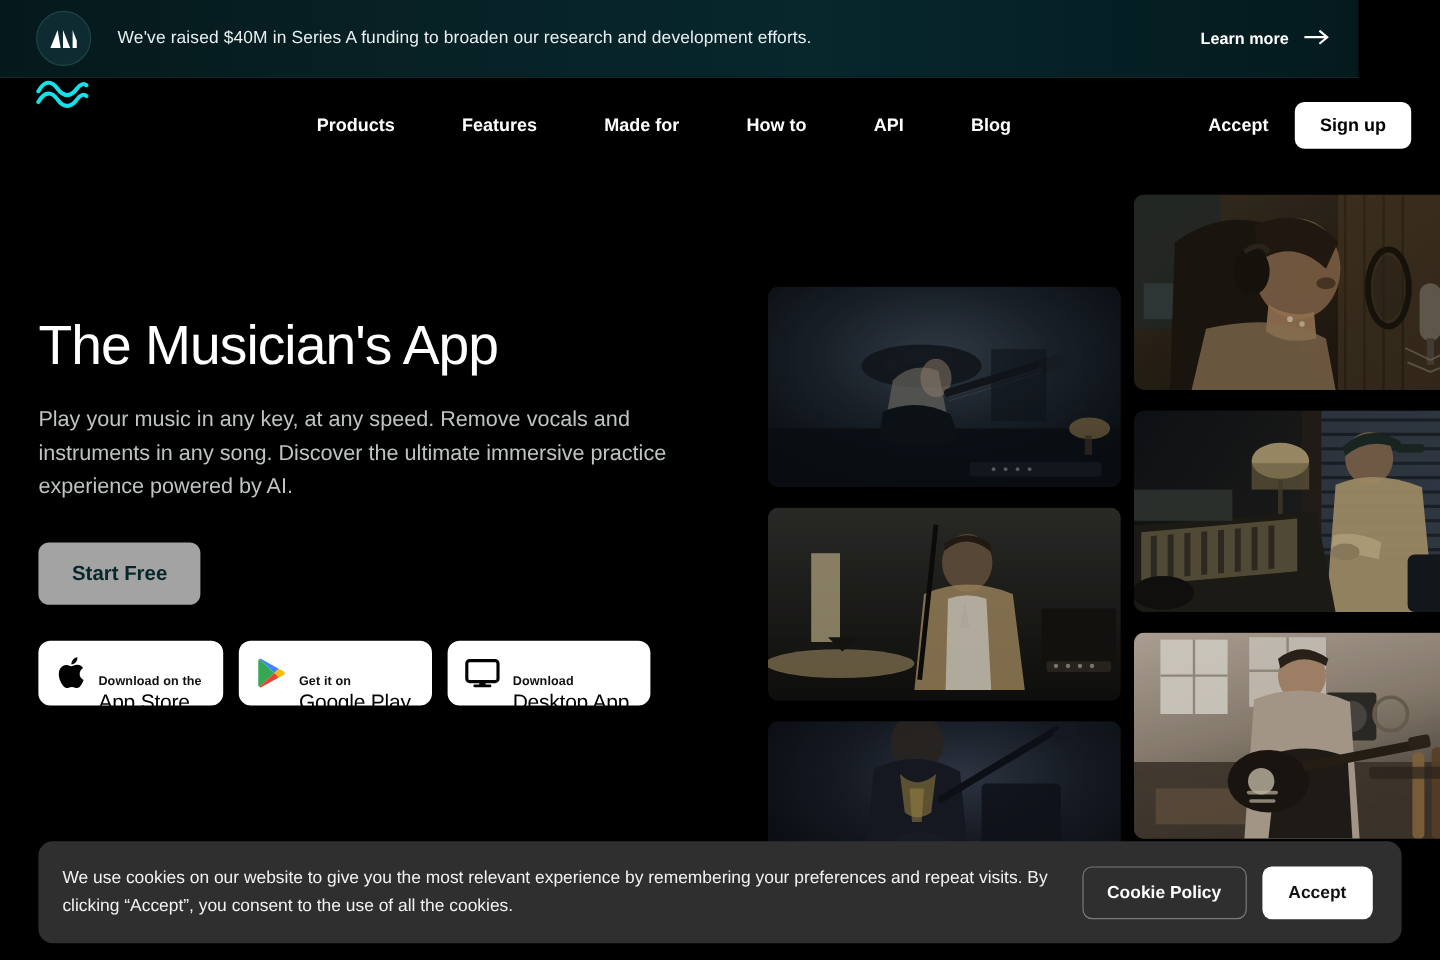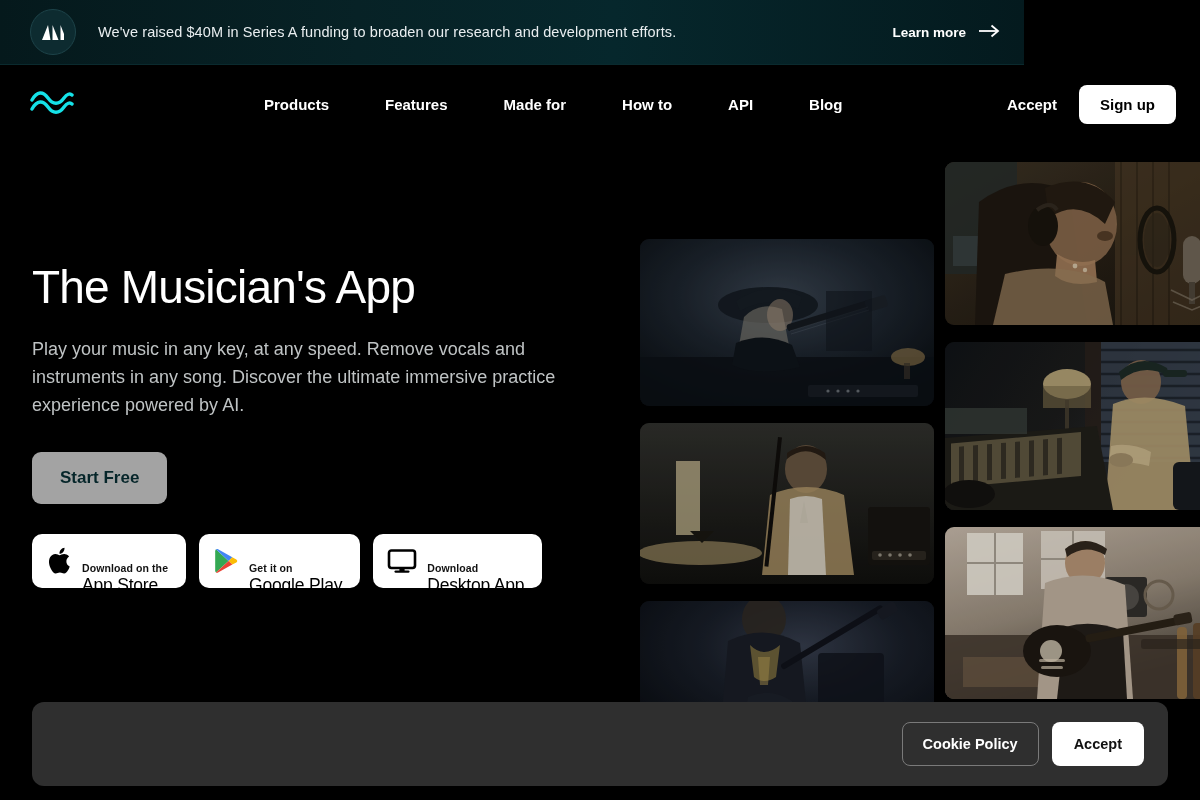--- a/index.html
+++ b/index.html
@@ -19,21 +19,21 @@
     width: 1200px;
     height: 800px;
     background: #000000;
     overflow: hidden;
   }
 
   
   .announce {
     position: absolute;
     top: 0; left: 0;
-    width: 1024px;
+    width: 1132px;
     height: 65px;
     background: linear-gradient(90deg, #05191c 0%, #072226 35%, #06272c 60%, #041a1e 100%);
     display: flex;
     align-items: center;
     padding: 0 24px 0 30px;
     border-bottom: 1px solid #0a2a2e;
   }
   .announce-logo {
     width: 46px; height: 46px;
     border-radius: 50%;
@@ -65,21 +65,20 @@
   .announce-cta .arrow { display: block; }
 
   
   .nav {
     position: absolute;
     top: 65px; left: 0;
     width: 1200px;
     height: 78px;
     background: #000000;
     display: flex;
-    align-items: center;
     padding: 0 24px 0 30px;
   }
   .nav-logo {
     width: 44px; height: 30px;
     flex: 0 0 auto;
     cursor: pointer;
   }
   .nav-links {
     display: flex;
     align-items: center;
@@ -612,19 +611,20 @@
           <rect x="262" y="104" width="10" height="68" rx="4" fill="#a08256"></rect>
         </g>
         <rect x="196" y="112" width="78" height="10" rx="3" fill="#2a241c" opacity="0.7"></rect>
         <rect width="275" height="172" fill="#2b2117" opacity="0.1"></rect>
       </svg>
     </div>
 
   </div>
 
   <div class="cookie">
+    <div class="cookie-text">We use cookies on our website to give you the most relevant experience by remembering your preferences and repeat visits. By clicking “Accept”, you consent to the use of all the cookies.</div>
     <div class="cookie-btns">
       <button class="btn-policy">Cookie Policy</button>
       <button class="btn-accept">Accept</button>
     </div>
   </div>
 
 </div>
 
 </body></html>

